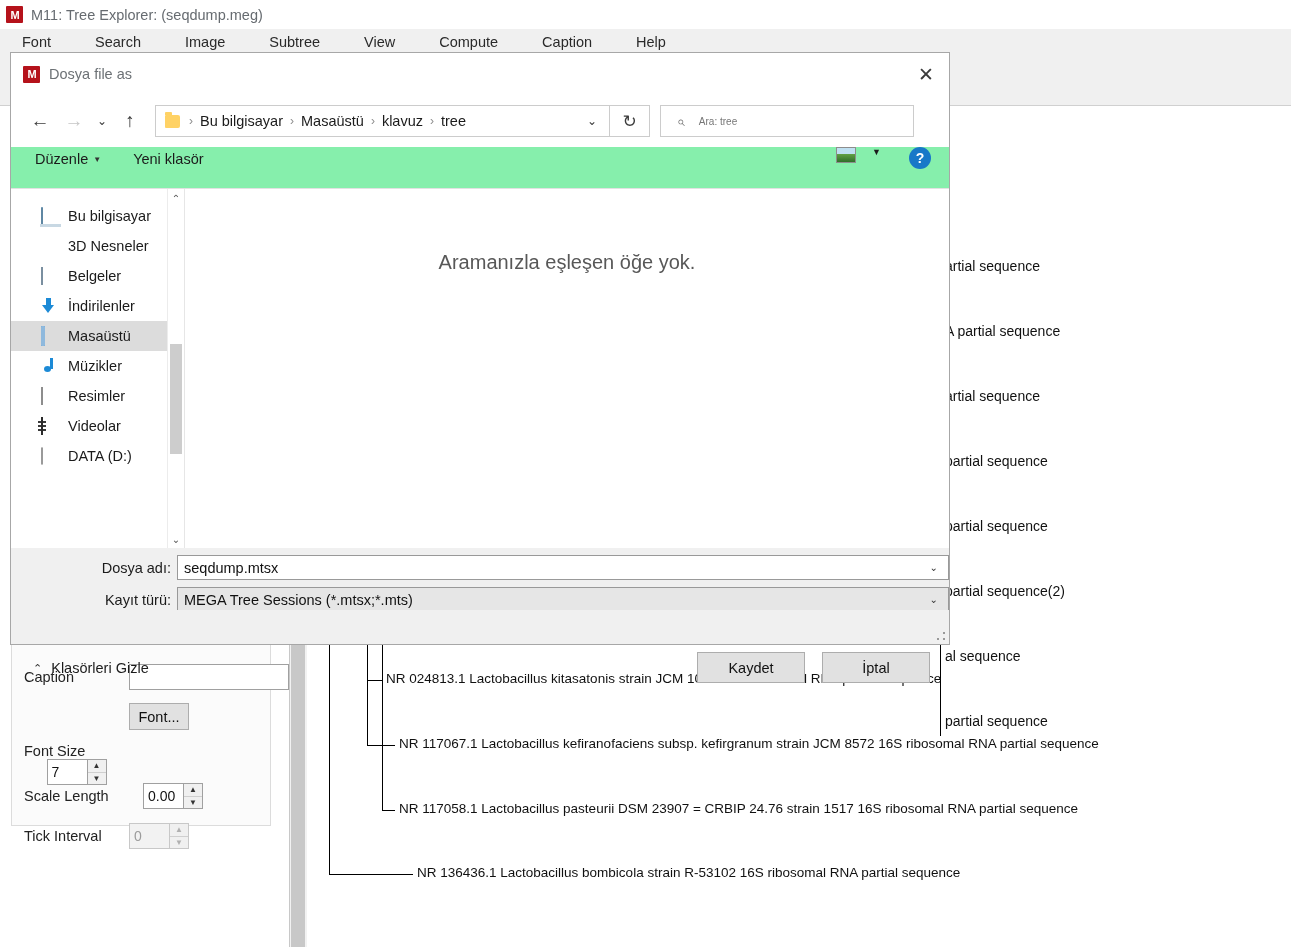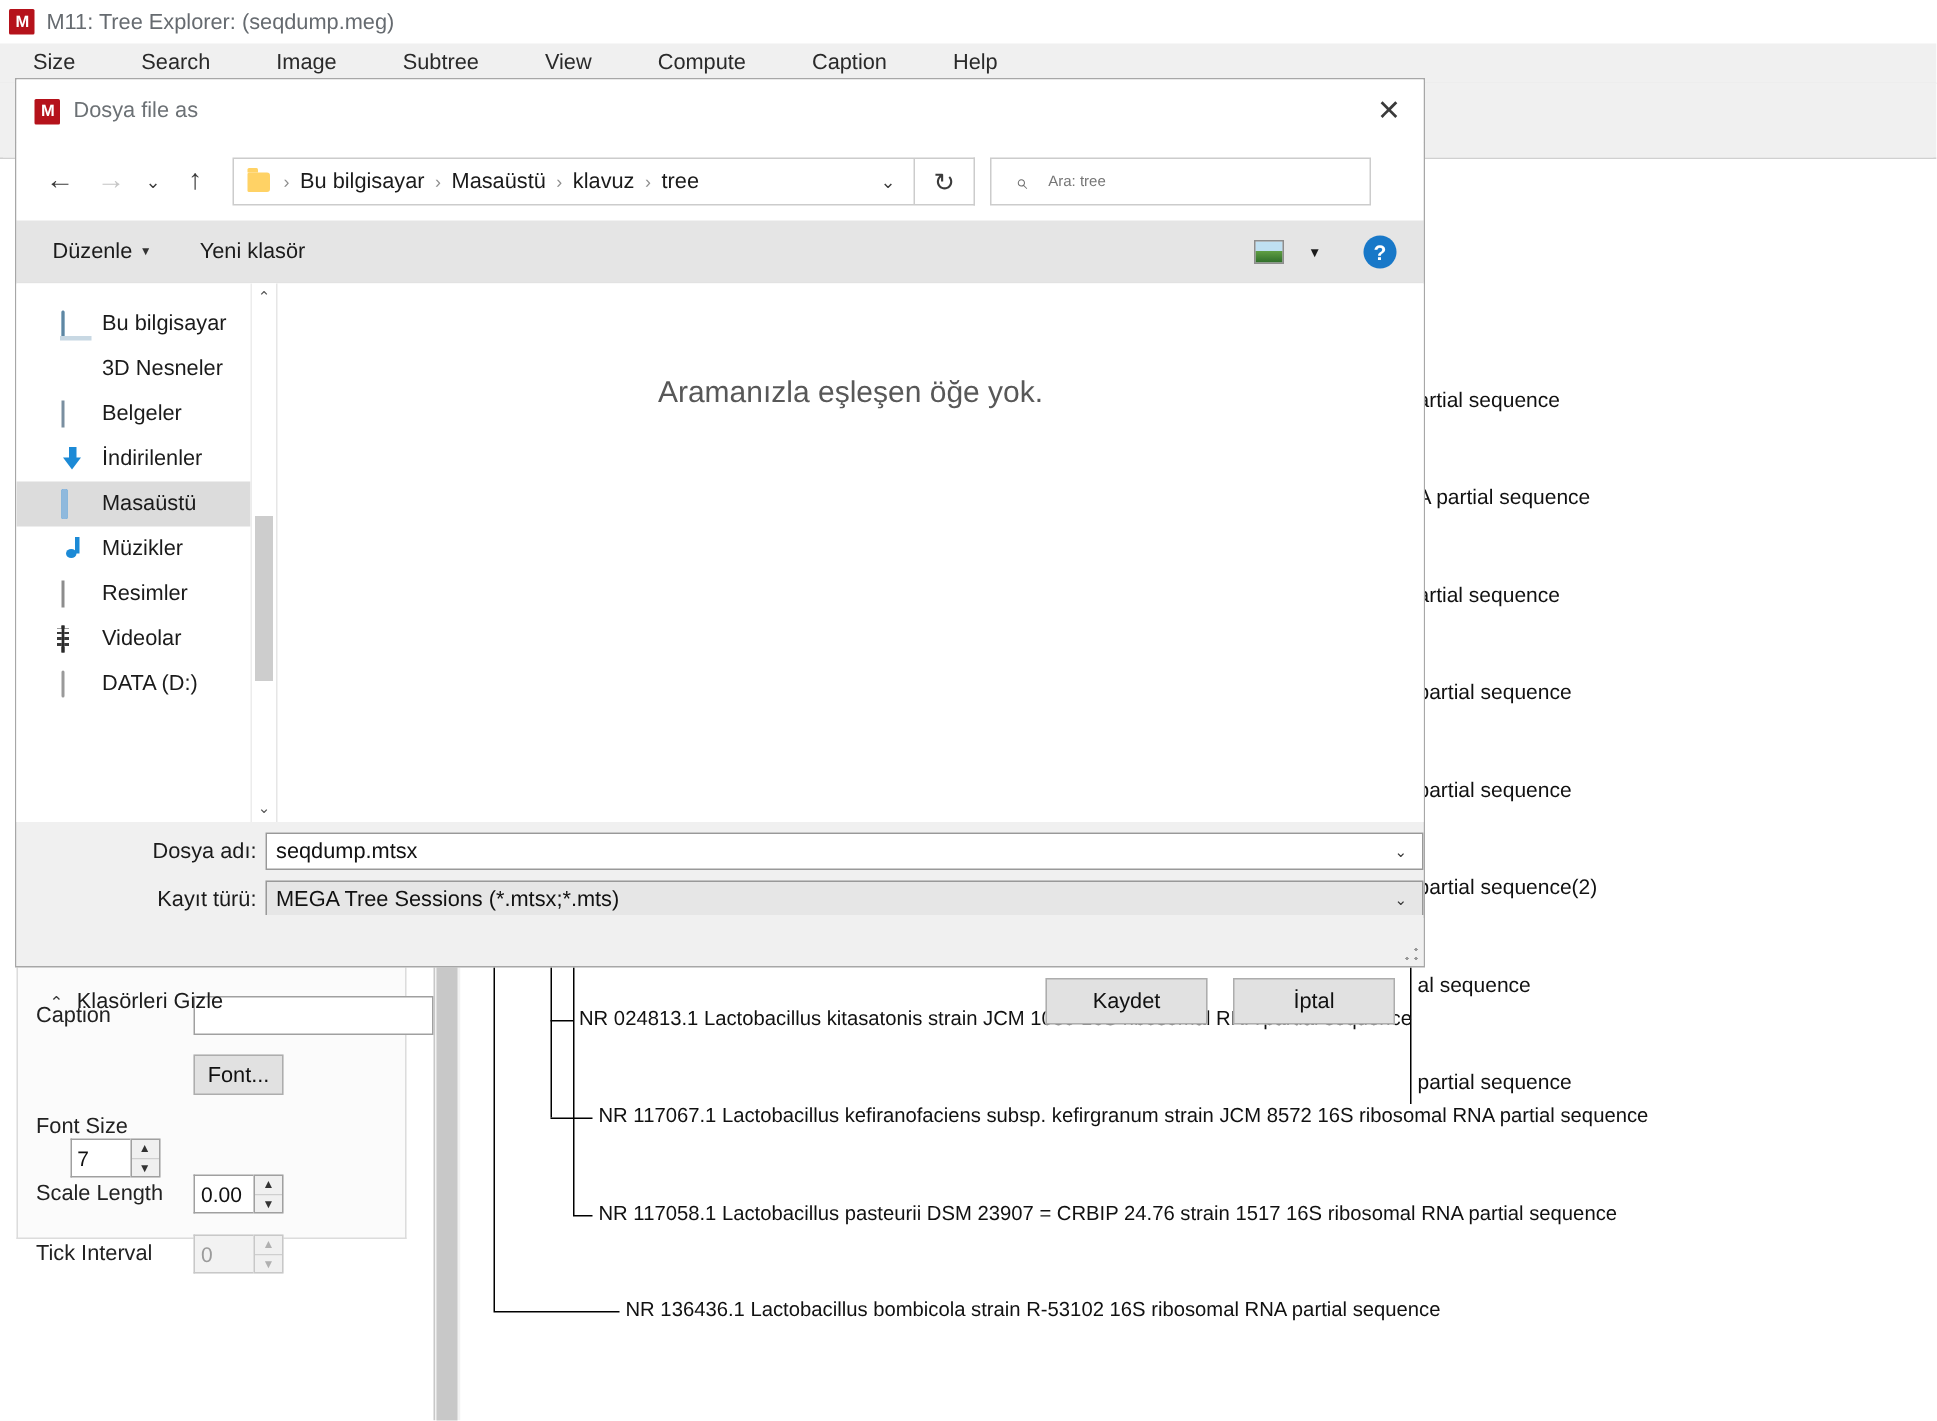--- a/index.html
+++ b/index.html
@@ -174,22 +174,22 @@
   }
   .search-box {
     width: 254px; height: 32px; border: 1px solid #cccccc; background: #ffffff;
     display: flex; align-items: center; margin-left: 10px; box-sizing: border-box;
   }
   .search-icon { margin: 0 14px 0 16px; font-size: 14px; color: #6f6f6f; transform: scaleX(-1); }
   .search-ph { font-size: 10px; color: #767676; }
 
   .dlg-cmdbar {
     position: absolute; left: 0; top: 94px; right: 0; height: 42px;
-    background: #e5e5e5; border-bottom: 1px solid #e2e2e2;
-    display: flex; align-items: center; box-sizing: border-box;
+    background: #86efac; border-bottom: 1px solid #e2e2e2;
+    display: flex; align-items: flex-start; box-sizing: border-box;
   }
   .cmd-item { font-size: 14.5px; color: #1b1b1b; padding: 4px 10px; margin-left: 8px; }
   .cmd-caret { font-size: 8px; color: #333; margin-left: 5px; }
   .view-icon {
     width: 20px; height: 16px; border: 1px solid #8d8d8d; box-sizing: border-box;
     background: linear-gradient(#bfe0f2 0%, #bfe0f2 45%, #5f9e43 46%, #2f6e2a 100%);
     margin-left: auto;
   }
   .view-caret { font-size: 9px; color: #1b1b1b; margin-left: 16px; }
   .help-icon {
@@ -302,21 +302,21 @@
 <body>
 
 <div id="root">
 
   <div class="app-titlebar">
     <div class="mega-logo">M</div>
     <div class="app-title">M11: Tree Explorer: (seqdump.meg)</div>
   </div>
 
   <div class="app-menubar">
-    <div class="menu-item">Size</div>
+    <div class="menu-item">Font</div>
     <div class="menu-item">Search</div>
     <div class="menu-item">Image</div>
     <div class="menu-item">Subtree</div>
     <div class="menu-item">View</div>
     <div class="menu-item">Compute</div>
     <div class="menu-item">Caption</div>
     <div class="menu-item">Help</div>
   </div>
 
   <div class="app-toolbar">
@@ -351,21 +351,21 @@
           <div class="spin-field" style="width:40px;height:26px;">7</div>
           <div class="spin-btns" style="height:26px;">
             <div class="spin-up">▲</div>
             <div class="spin-dn">▼</div>
           </div>
         </div>
       </div>
 
       <div class="ctl-row" style="left:12px; top:143px;">
         <div class="ctl-label" style="width:96px;">Scale Length</div>
-        <div class="spin-wrap" style="margin-left:9px;justify-content:space-between;">
+        <div class="spin-wrap" style="margin-left:23px;justify-content:space-between;">
           <div class="spin-field" style="width:40px;height:26px;">0.00</div>
           <div class="spin-btns" style="height:26px;">
             <div class="spin-up">▲</div>
             <div class="spin-dn">▼</div>
           </div>
         </div>
       </div>
 
       <div class="ctl-row" style="left:12px; top:183px;">
         <div class="ctl-label" style="width:96px;">Tick Interval</div>

